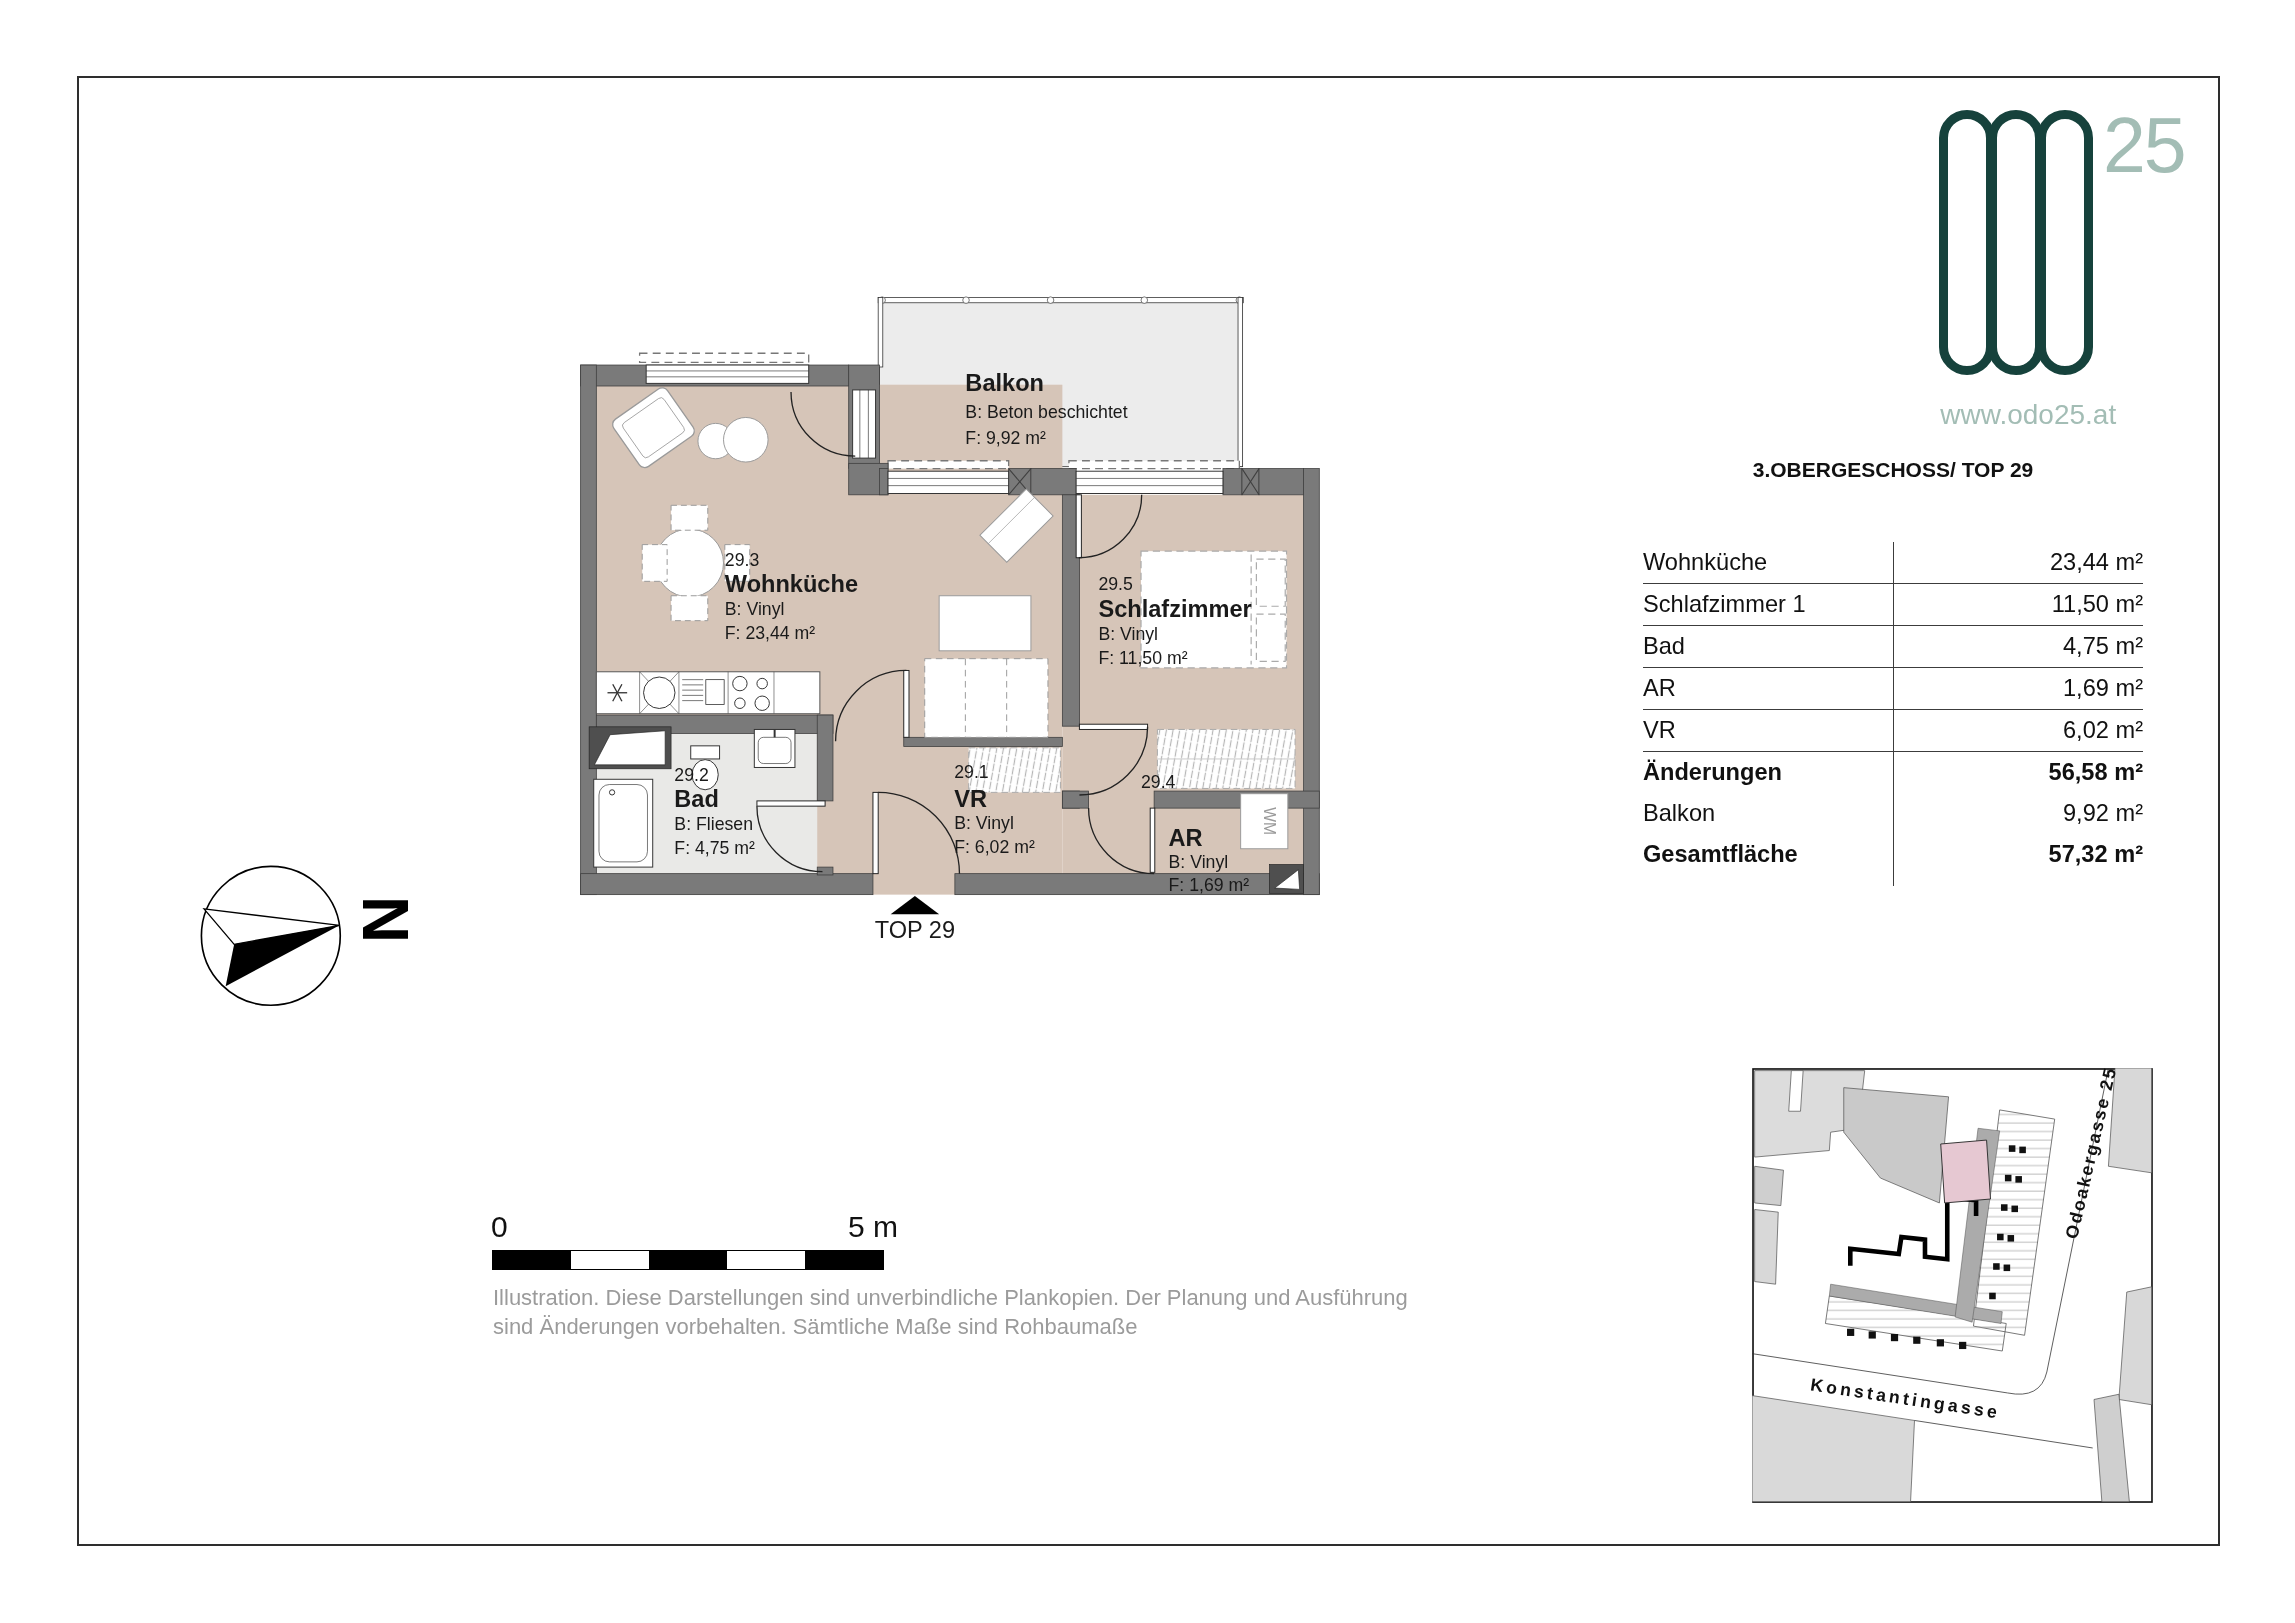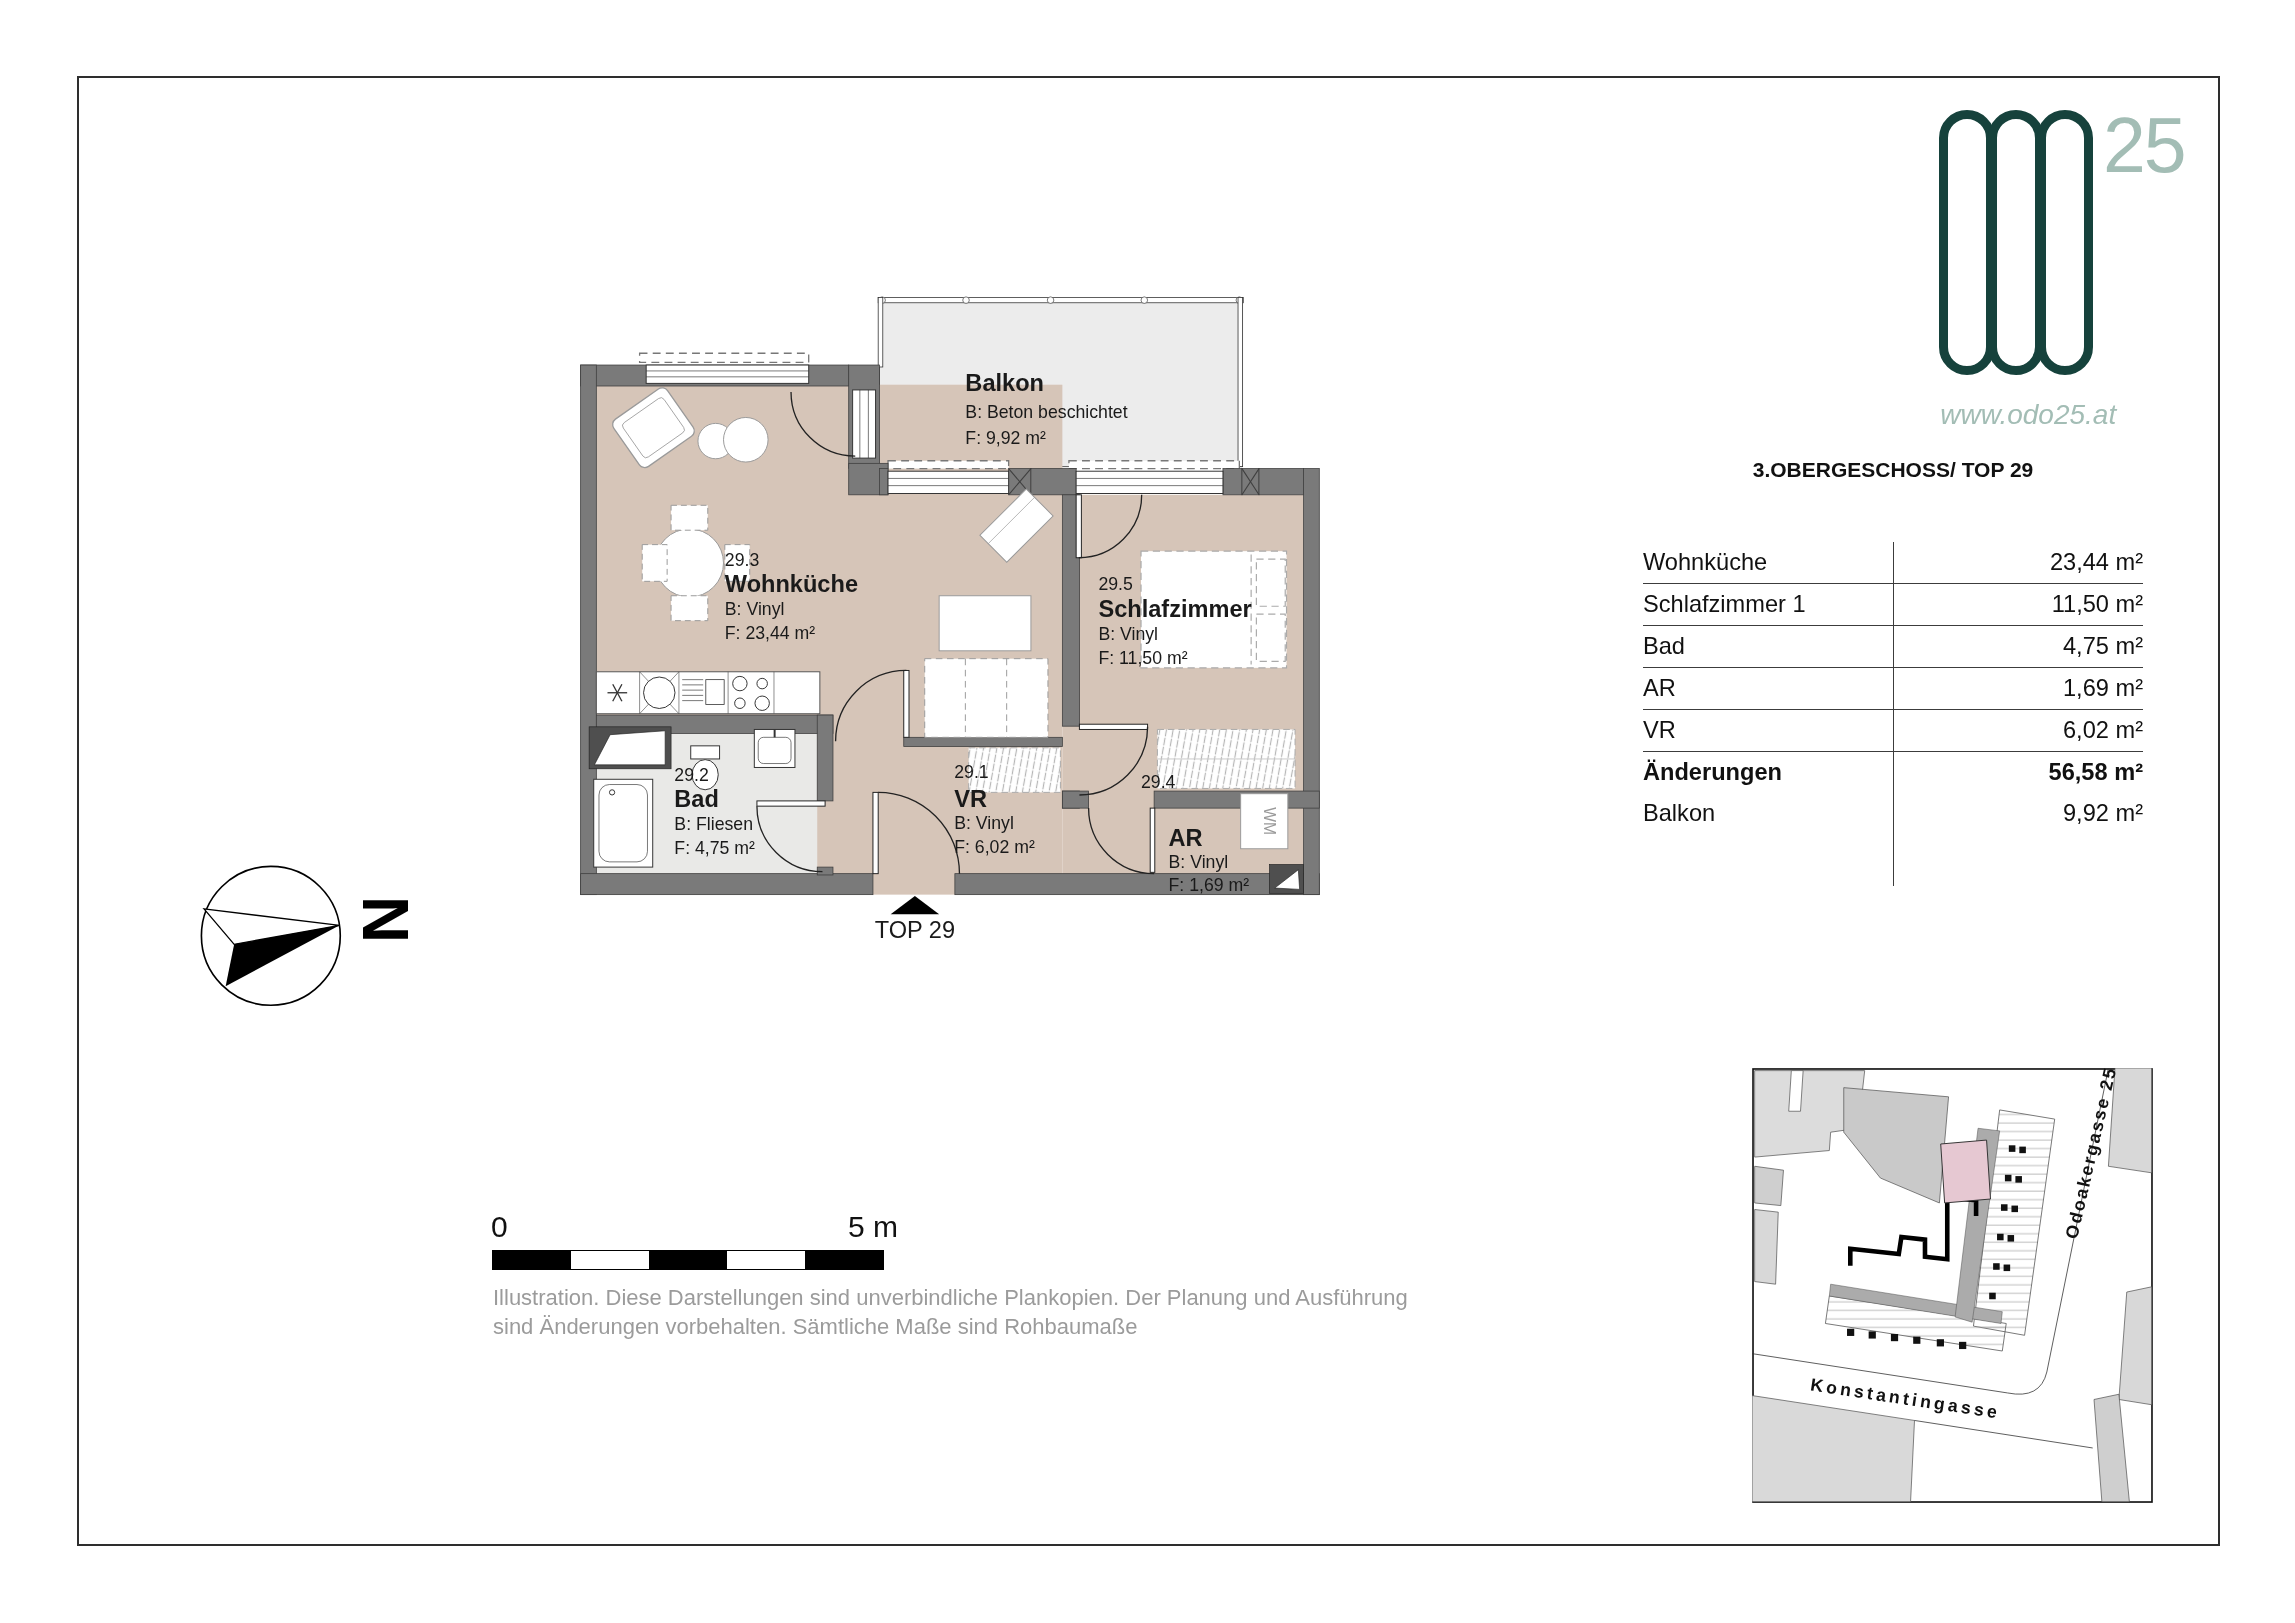--- a/index.html
+++ b/index.html
@@ -7,21 +7,21 @@
        font-family:"Liberation Sans","DejaVu Sans",sans-serif;color:#111;}
   #frame{position:absolute;left:77px;top:76px;width:2143px;height:1470px;
          border:2px solid #2e2e2e;box-sizing:border-box;}
   
   #logo{position:absolute;left:1939px;top:110px;width:275px;height:328px;padding-left:32px;}
   .pill{position:absolute;top:0;height:265px;width:56px;box-sizing:border-box;
         border:9.2px solid #16423c;border-radius:30px;background:transparent;}
   #pill1{left:0;} #pill2{left:49px;} #pill3{left:98px;}
   #logo-25{position:absolute;left:164px;top:-9.2px;font-size:77px;letter-spacing:-2px;
            color:#a3bdb5;font-weight:400;}
-  #logo-url{position:absolute;left:1.3px;top:289px;font-size:28px;font-style:italic;color:#a3bdb5;}
+  #logo-url{position:absolute;left:1.3px;top:289px;font-size:28px;color:#a3bdb5;}
   
   #tbl-title{position:absolute;left:1643px;top:458px;width:500px;text-align:center;
              font-size:21px;font-weight:bold;}
   #area-table{position:absolute;left:1643px;top:542px;width:500px;}
   .trow{position:relative;height:41px;display:flex;align-items:center;
         justify-content:space-between;font-size:23.6px;}
   .trow.ruled{border-bottom:1.3px solid #3c3c3c;}
   .trow.bold{font-weight:bold;}
   #tbl-divider{position:absolute;left:1893px;top:542px;width:1.3px;height:344px;background:#3c3c3c;}
   
@@ -74,20 +74,24 @@
       <span>6,02 m²</span>
     </div>
     <div class="trow bold">
       <span>Änderungen</span>
       <span>56,58 m²</span>
     </div>
     <div class="trow">
       <span>Balkon</span>
       <span>9,92 m²</span>
     </div>
+    <div class="trow bold">
+      <span>Gesamtfläche</span>
+      <span>57,32 m²</span>
+    </div>
   </div>
 <div id="tbl-divider"></div>
 
 <svg class="abs" style="left:564px;top:289px" width="787" height="662" viewBox="860 440 1200 1010">
   <defs>
     <pattern id="hatch" patternUnits="userSpaceOnUse" width="10" height="14" patternTransform="rotate(10)">
       <line x1="5" y1="1" x2="5" y2="13" stroke="#b5b5b5" stroke-width="1.8"></line>
     </pattern>
   </defs>
 

